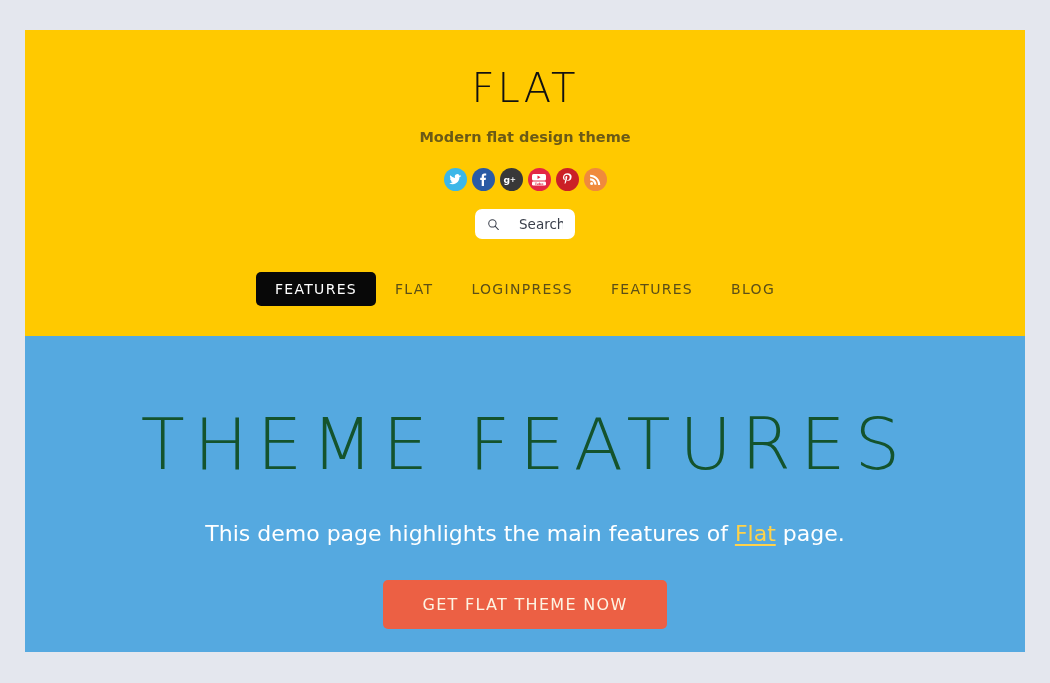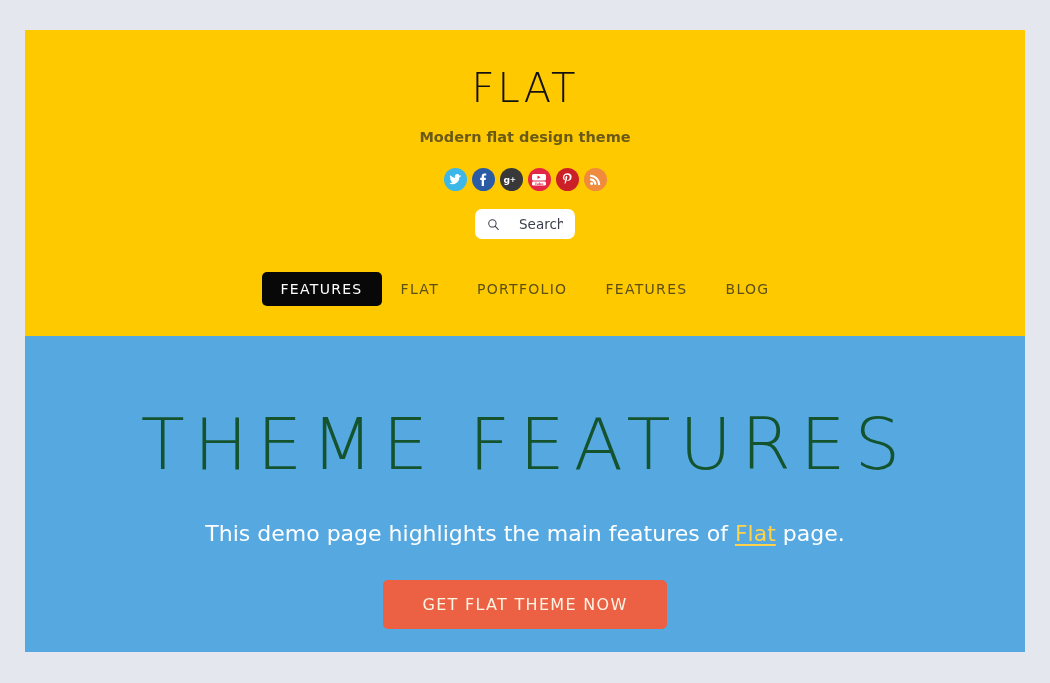--- a/index.html
+++ b/index.html
@@ -236,21 +236,21 @@
           <circle cx="10" cy="10" r="6.8" fill="none" stroke="#3a3f4b" stroke-width="1.9"></circle>
           <line x1="14.9" y1="15" x2="21" y2="21.3" stroke="#3a3f4b" stroke-width="1.9" stroke-linecap="round"></line>
         </svg>
         <input type="text" placeholder="Search" style="">
       </div>
     </div>
 
     <nav class="main-nav">
       <a class="nav-item active" href="#">FEATURES</a>
       <a class="nav-item" href="#">FLAT</a>
-      <a class="nav-item" href="#">PORTFOLIO</a>
+      <a class="nav-item" href="#">LOGINPRESS</a>
       <a class="nav-item" href="#">FEATURES</a>
       <a class="nav-item" href="#">BLOG</a>
     </nav>
 
   </header>
 
   <section class="hero">
 
     <h2 class="hero-title">THEME FEATURES</h2>
 

